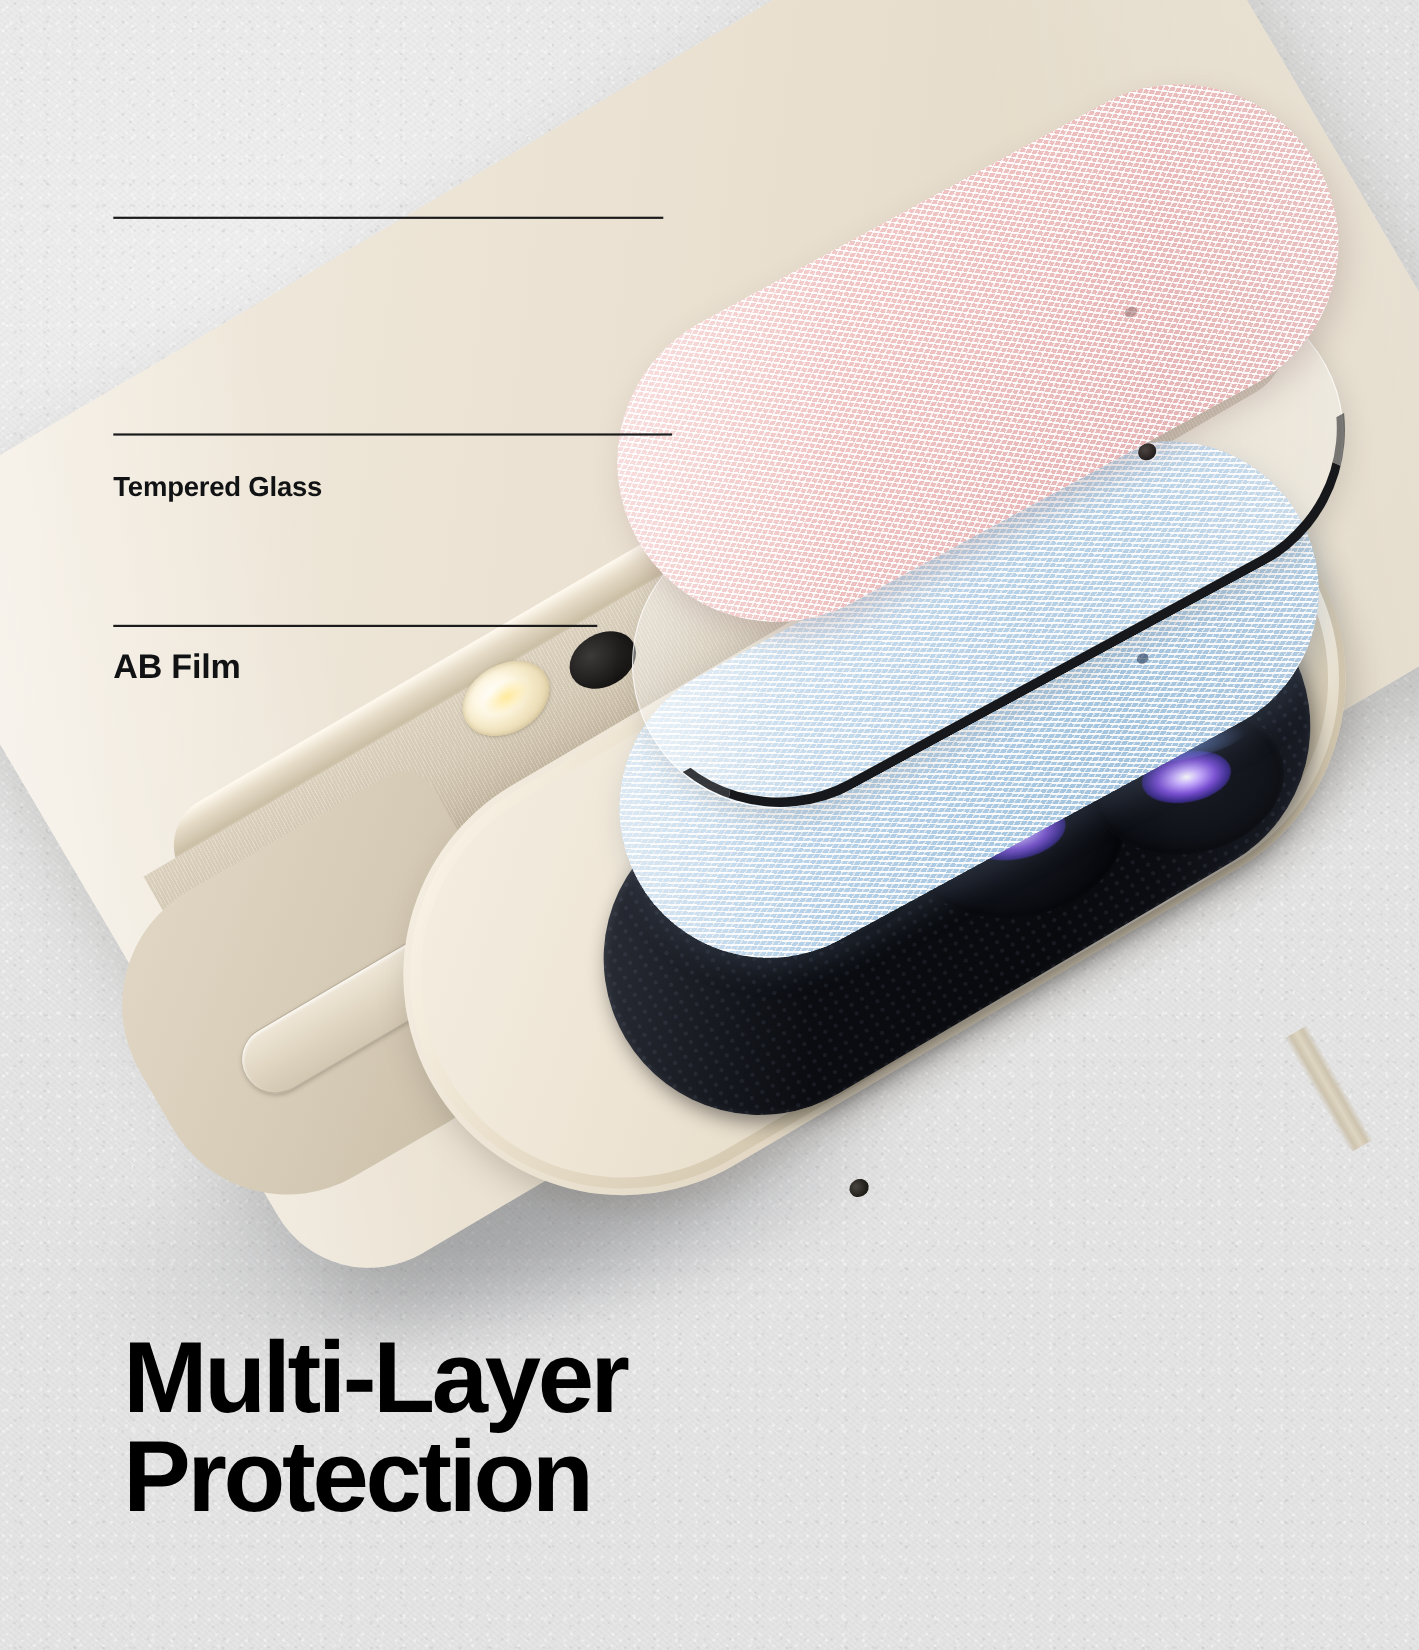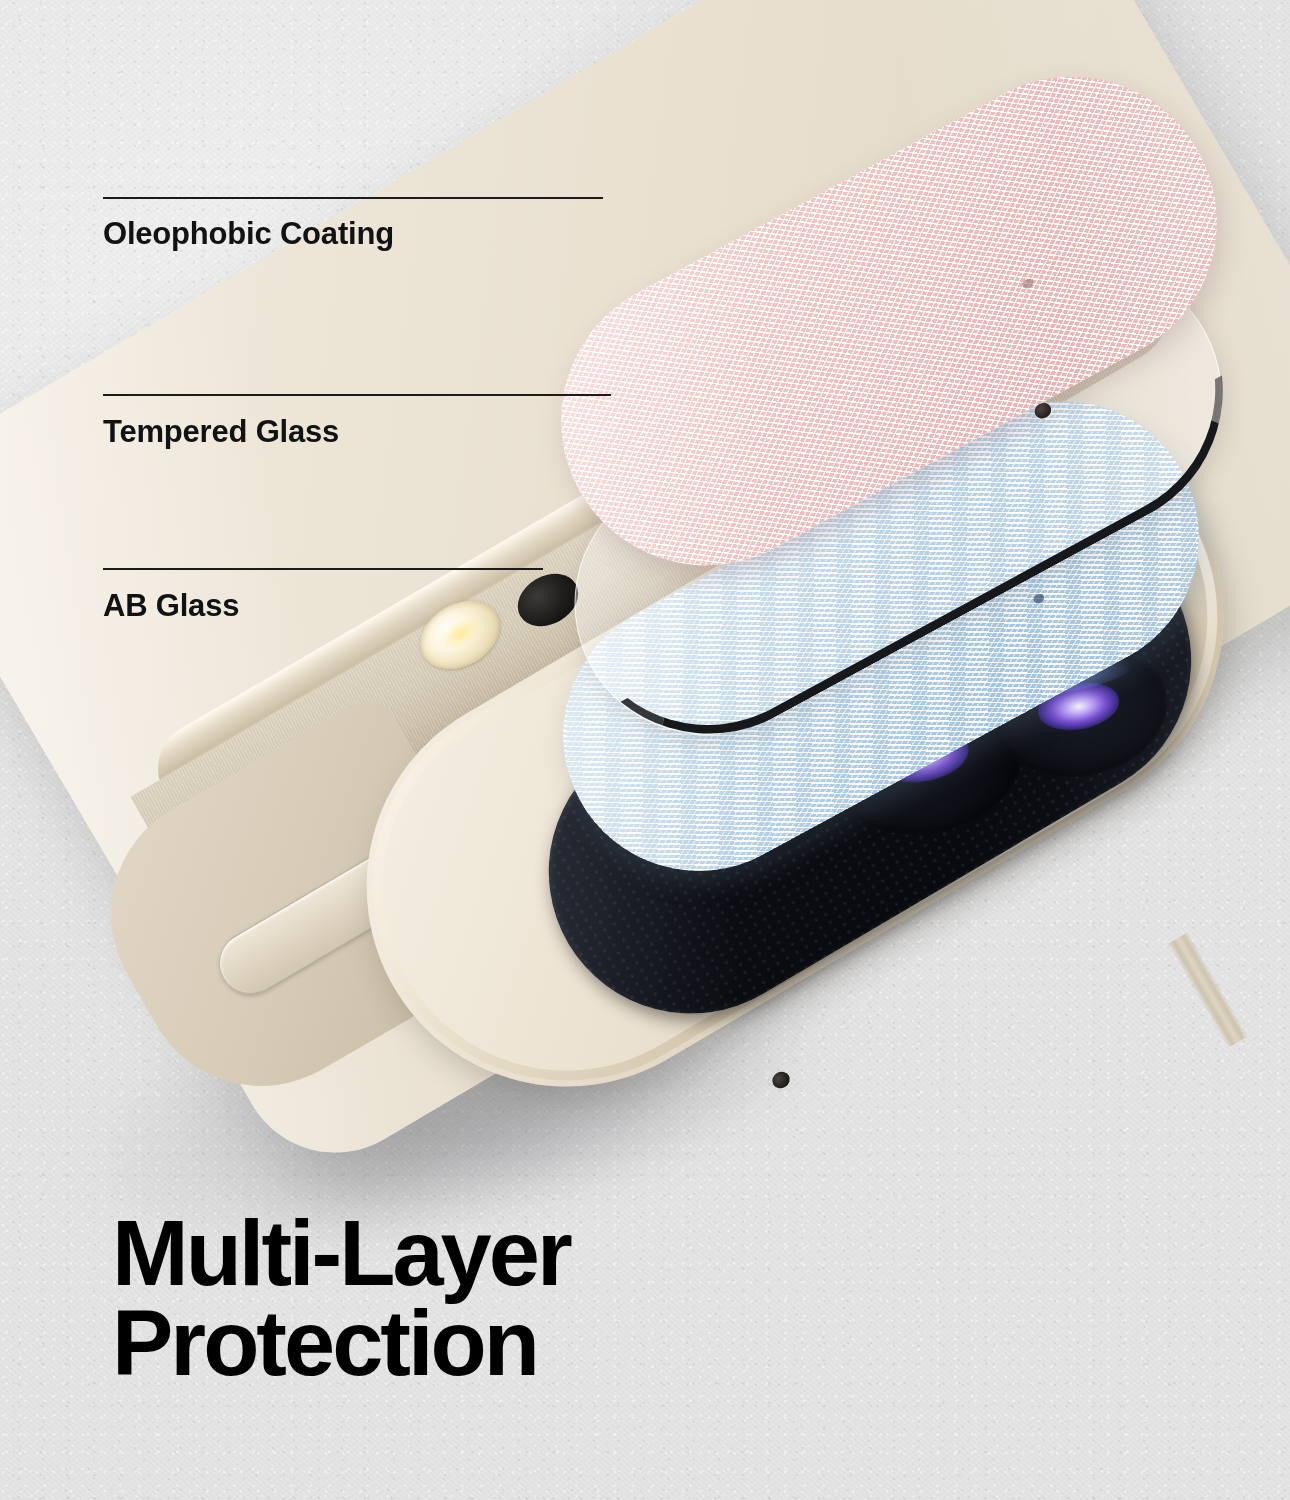--- a/index.html
+++ b/index.html
@@ -277,21 +277,21 @@
   .leader.l-ab   { top:568px; width:440px; }
 
   .label{
     position:absolute; left:103px;
     color:#111213;
     font-weight:700;
     letter-spacing:-.2px;
     white-space:nowrap;
   }
   .label.l-oleo { top:216px; font-size:31px; }
-  .label.l-glass{ top:414px; font-size:31px; }
+  .label.l-glass{ top:429px; font-size:25px; }
   .label.l-ab   { top:588px; font-size:31px; }
 
   
   .headline{
     position:absolute; left:112px; top:1208px;
     color:#000000;
     font-weight:700;
     font-size:92px;
     line-height:.98;
     letter-spacing:-3px;
@@ -351,24 +351,23 @@
     <div class="glass-edge"></div>
     <div class="glass-hole"></div>
   </div>
 
   <div class="layer layer-oleo">
     <div class="mesh"></div>
     <div class="pin"></div>
   </div>
 
   <div class="leader l-oleo"></div>
-  <div class="label  l-oleo">Oleophobic Coating</div>
 
   <div class="leader l-glass"></div>
   <div class="label  l-glass">Tempered Glass</div>
 
   <div class="leader l-ab"></div>
-  <div class="label  l-ab">AB Glass</div>
+  <div class="label  l-ab">AB Film</div>
 
   <div class="headline">Multi-Layer
 Protection</div>
 
 </div>
 
 </body></html>

